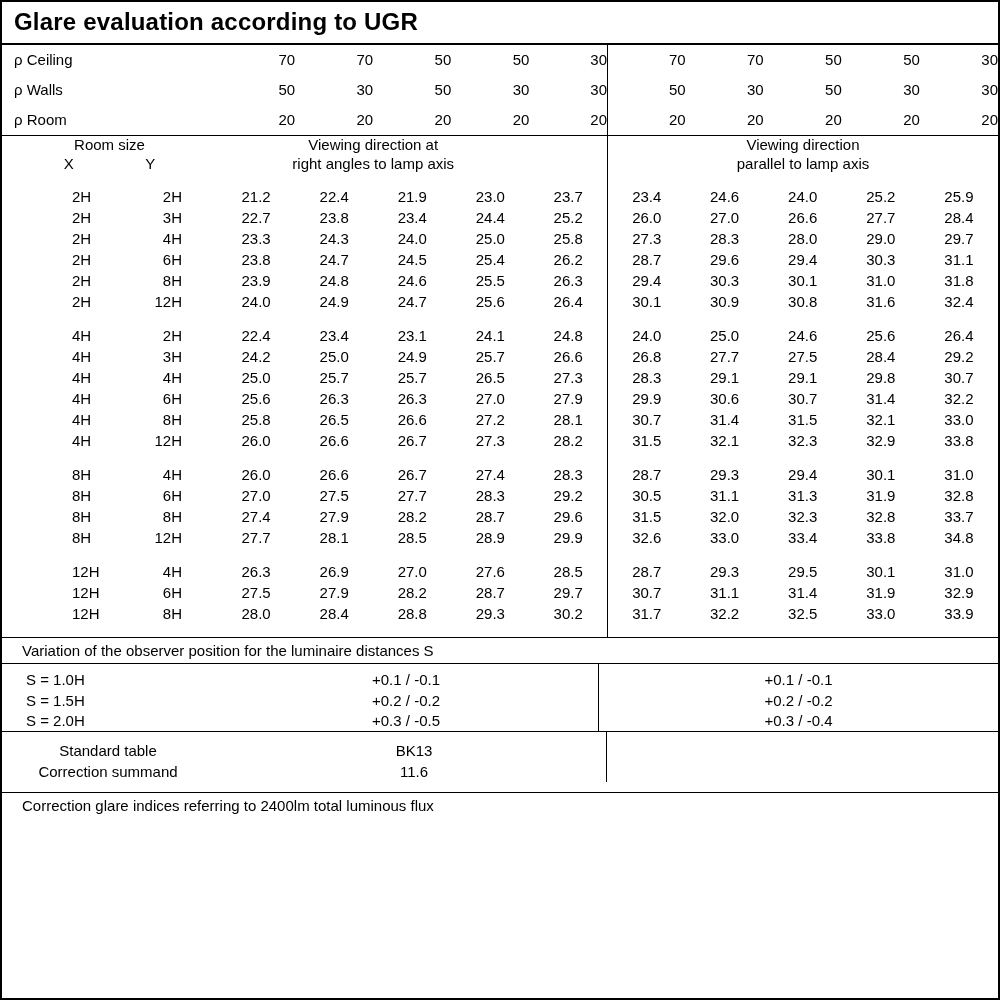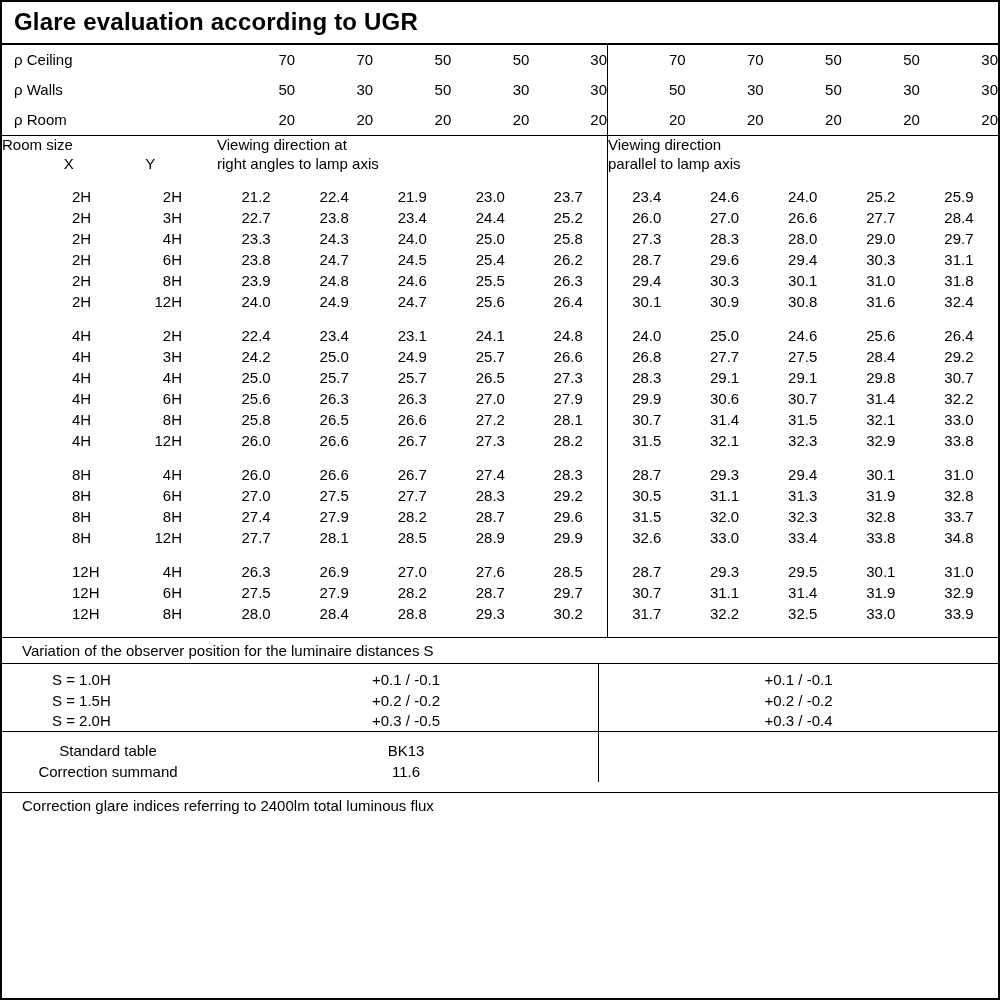--- a/index.html
+++ b/index.html
@@ -61,21 +61,21 @@
     padding-left: 12px;
     font-size: 15px;
   }
   .sep-row td { border-bottom: 1px solid #000; }
 
   .vsep {
     border-right: 1px solid #000;
   }
 
   .dirhead td {
-    text-align: left;
+    text-align: center;
     font-size: 15px;
     line-height: 1.25;
     padding: 6px 0 6px 0;
   }
   .roomsize-cell {
     text-align: center;
     font-size: 15px;
     line-height: 1.25;
     position: relative;
   }
@@ -103,21 +103,21 @@
   .varblock {
     display: flex;
     width: 100%;
   }
   .varblock .col-lab {
     width: 212px;
     box-sizing: border-box;
     font-size: 15px;
     line-height: 1.35;
     padding-top: 6px;
-    padding-left: 50px;
+    padding-left: 24px;
   }
   .varblock .col-mid {
     width: 385px;
     box-sizing: border-box;
     text-align: center;
     font-size: 15px;
     line-height: 1.35;
     padding-top: 6px;
     border-right: 1px solid #000;
   }
@@ -125,20 +125,21 @@
     flex: 1;
     box-sizing: border-box;
     text-align: center;
     font-size: 15px;
     line-height: 1.35;
     padding-top: 6px;
   }
   .stdblock {
     display: flex;
     width: 100%;
+    gap: 8px;
   }
   .stdblock .col-lab {
     width: 212px;
     box-sizing: border-box;
     text-align: center;
     font-size: 15px;
     line-height: 1.4;
     padding-top: 8px;
   }
   .stdblock .col-mid {

